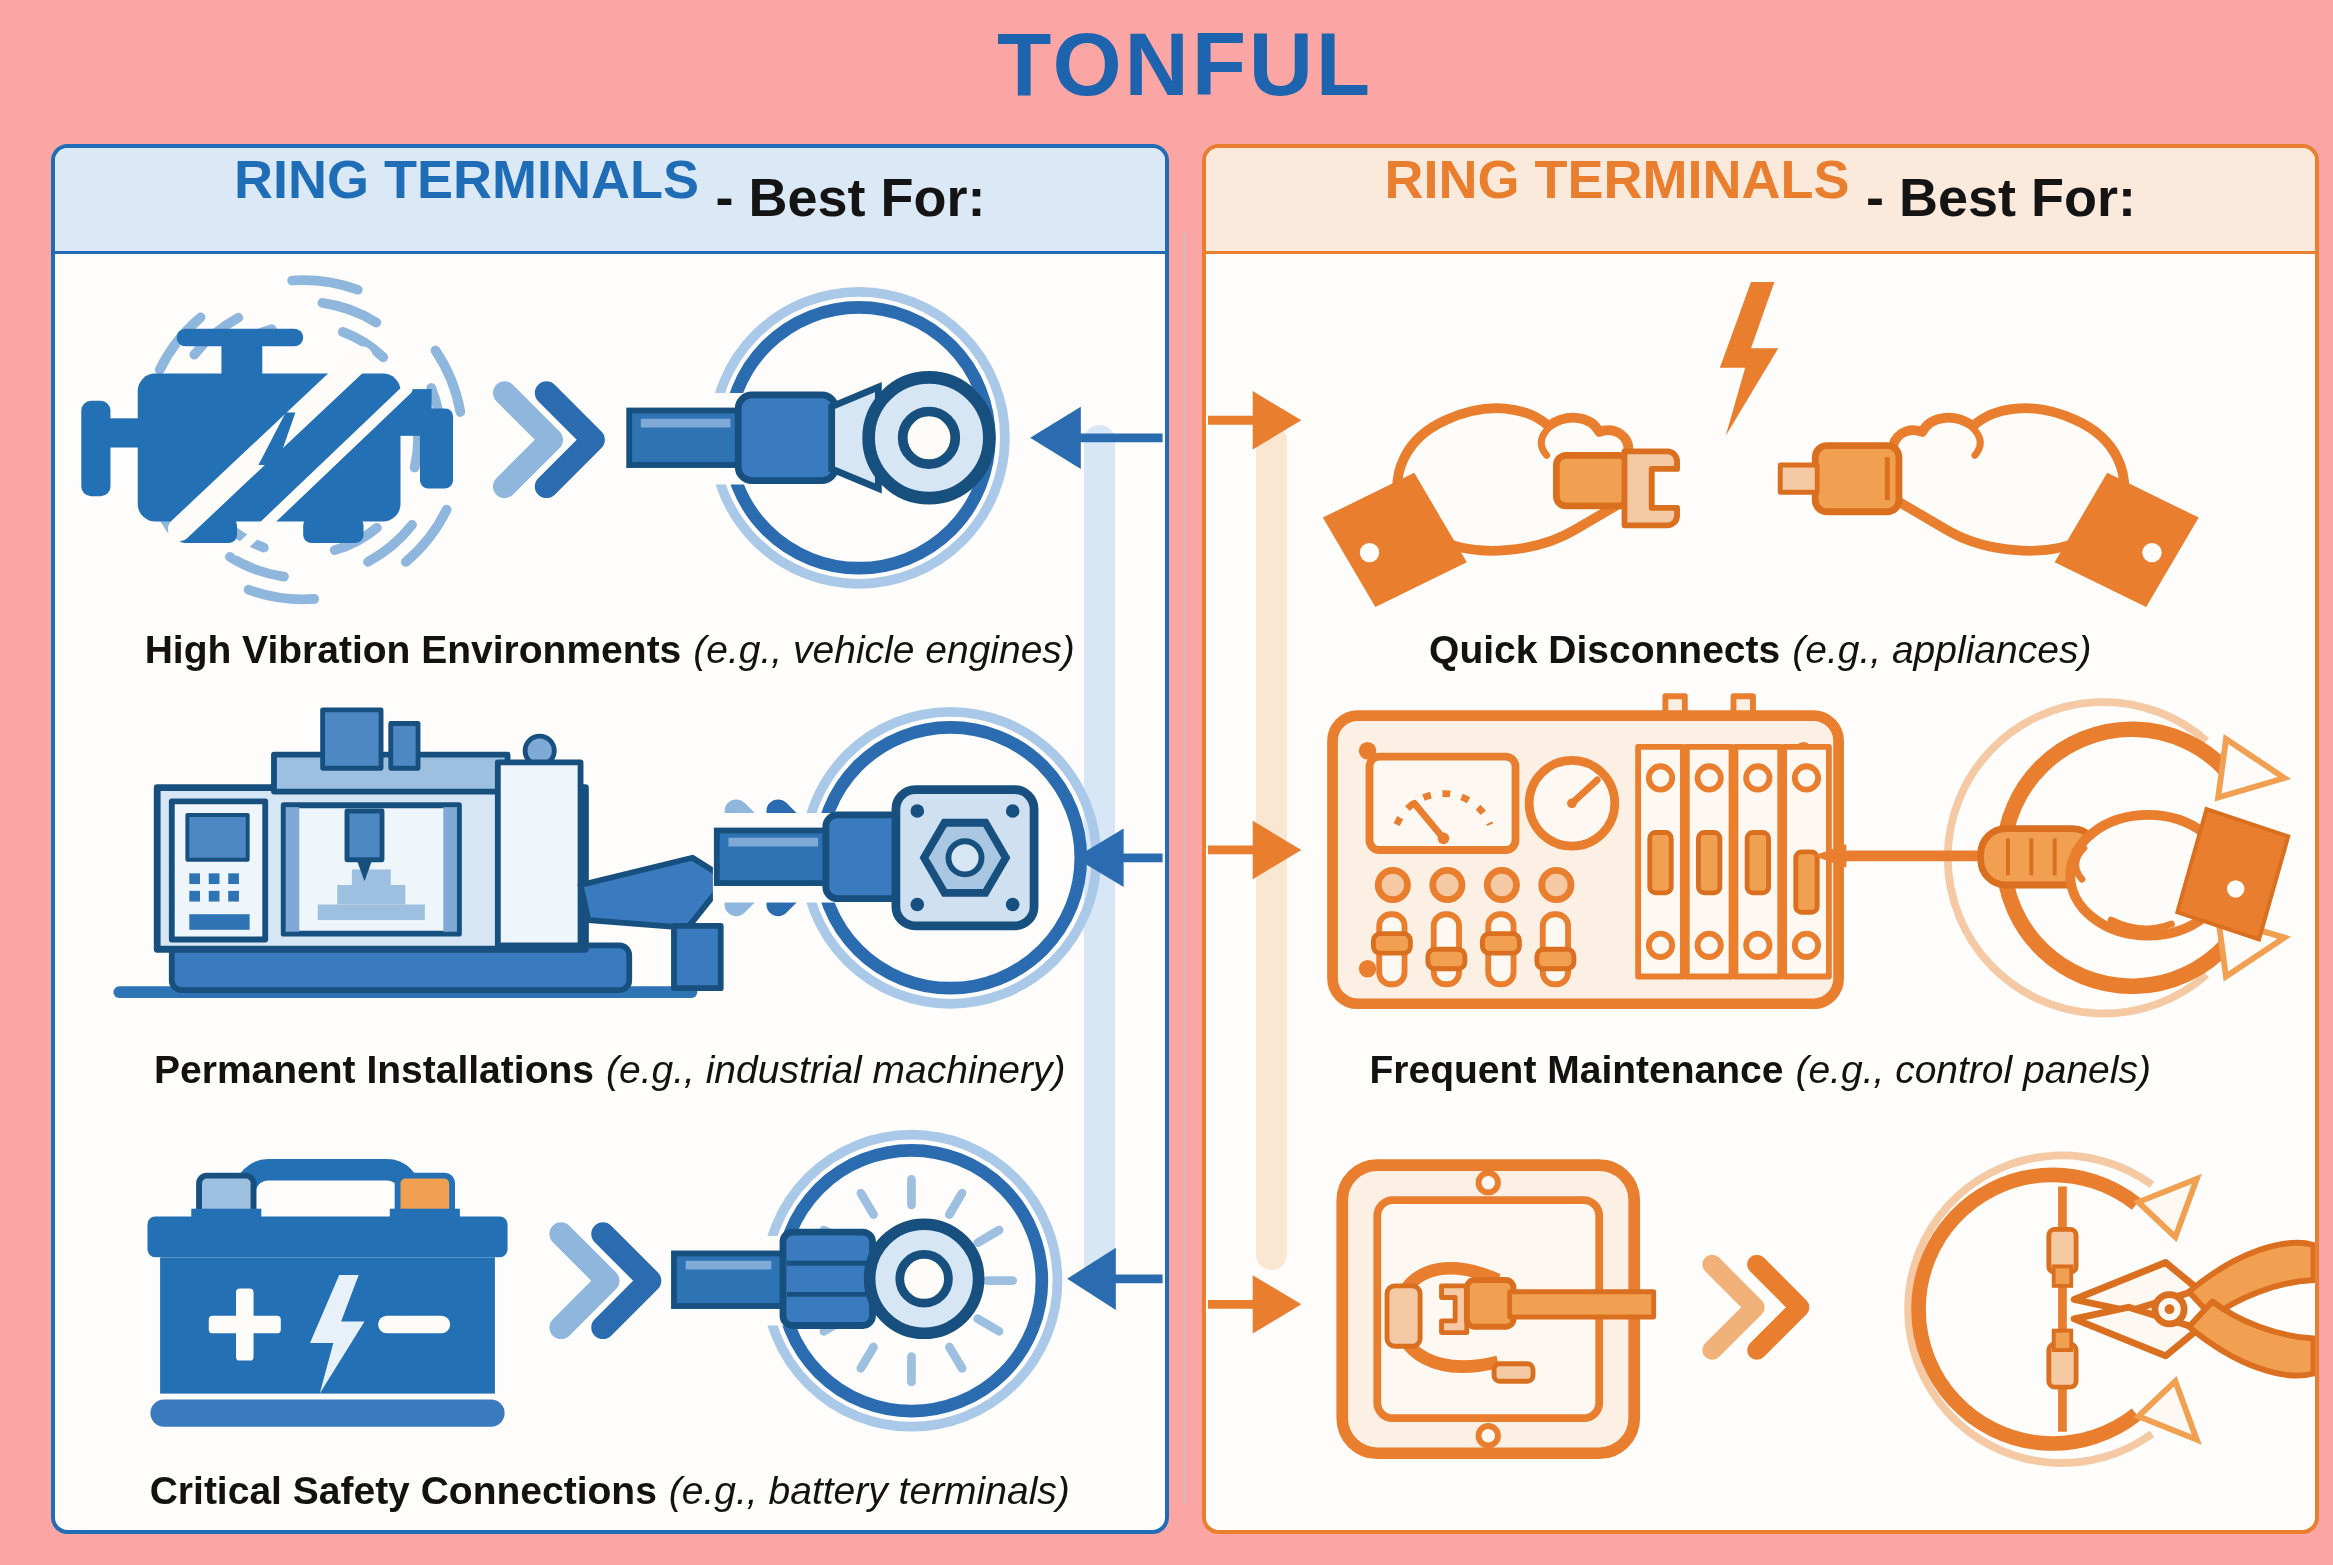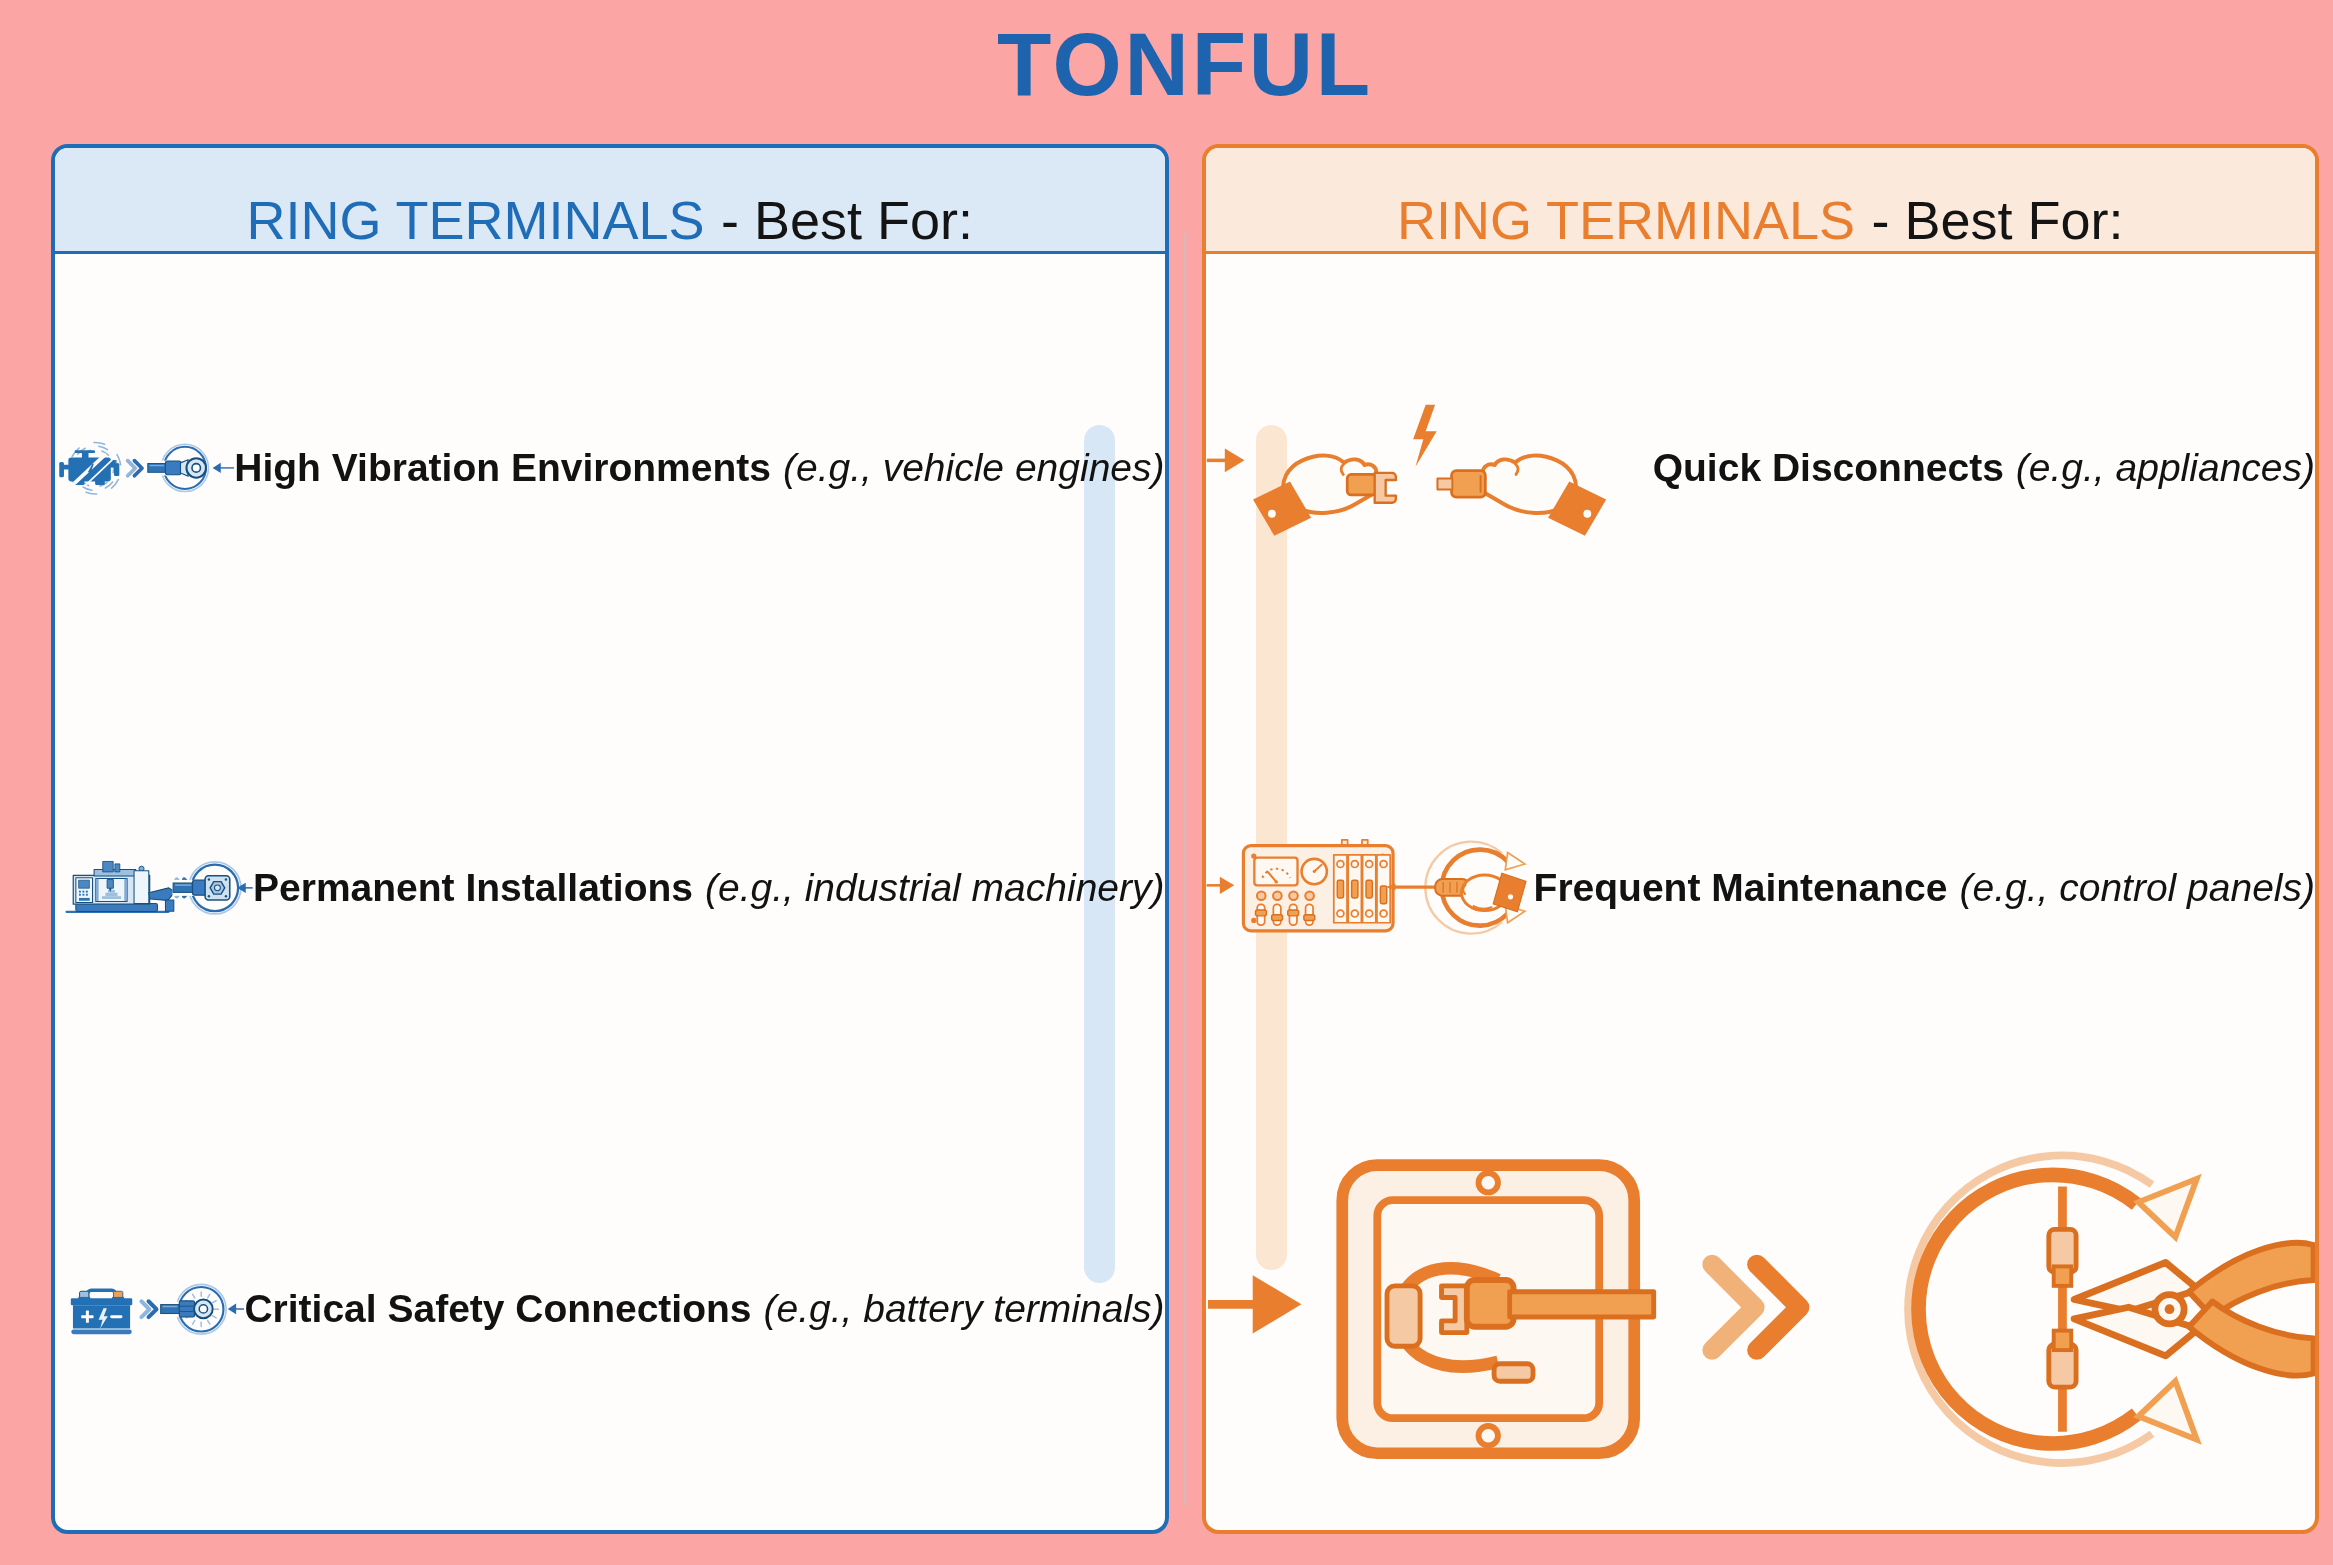--- a/index.html
+++ b/index.html
@@ -7,32 +7,32 @@
          font-family:"Liberation Sans",sans-serif;overflow:hidden;padding-left:37px;}
   .logo{position:absolute;top:13px;left:0;right:0;text-align:center;
         font-size:89px;font-weight:800;letter-spacing:2.8px;color:#1e63ad;}
   .divider{position:absolute;left:50%;transform:translateX(-50%);top:231px;height:1274px;
            width:2.8px;background:#c9c5bf;opacity:.55;}
   .panels{position:absolute;top:144px;left:51px;right:51px;bottom:31px;display:flex;gap:33px;}
   .panel{flex:1;position:relative;border:4.6px solid;border-radius:16.6px;background:#fefdfb;
          display:flex;flex-direction:column;overflow:hidden;}
   .panel.ring{border-color:#1f6db6;}
   .panel.spade{border-color:#e87e2e;}
-  .panel-header{flex:0 0 103px;display:flex;align-items:flex-end;justify-content:center;
-                font-weight:normal;font-size:54px;border-bottom:3.7px solid;white-space:nowrap;}
+  .panel-header{flex:0 0 103px;display:flex;align-items:flex-start;justify-content:center;
+                font-weight:bold;font-size:54px;border-bottom:3.7px solid;white-space:nowrap;}
   .ring .panel-header{background:#dbe9f7;border-color:#1f6db6;}
   .spade .panel-header{background:#fbeadb;border-color:#e87e2e;}
   .title-colored.blue{color:#1f6db6;}
   .title-colored.orange{color:#e87e2e;}
   .title-rest{color:#141414;margin-left:16.6px;margin-top:18px;}
   .panel-body{flex:1;display:flex;flex-direction:column;padding:3.7px 0 11px;position:relative;z-index:1;}
   .bus{position:absolute;width:31px;border-radius:15.7px;z-index:0;}
   .bus.ring-bus{right:50px;top:277px;bottom:247px;background:#d8e7f6;}
   .bus.spade-bus{left:50px;top:277px;bottom:260px;background:#fbe6d2;}
-  .row{flex:1;display:flex;flex-direction:row;min-height:0;justify-content:center;}
+  .row{flex:1;display:flex;flex-direction:column;min-height:0;justify-content:center;}
   .row-art{flex:1;min-height:0;}
   .row-art svg{width:100%;height:100%;display:block;}
   .row-caption{flex:0 0 57px;display:flex;align-items:center;justify-content:center;
                font-size:39px;color:#121212;white-space:nowrap;}
   .cap-title{font-weight:bold;}
   .cap-example{margin-left:12px;font-weight:400;font-style:italic;}
 </style>
 </head>
 <body>
 

